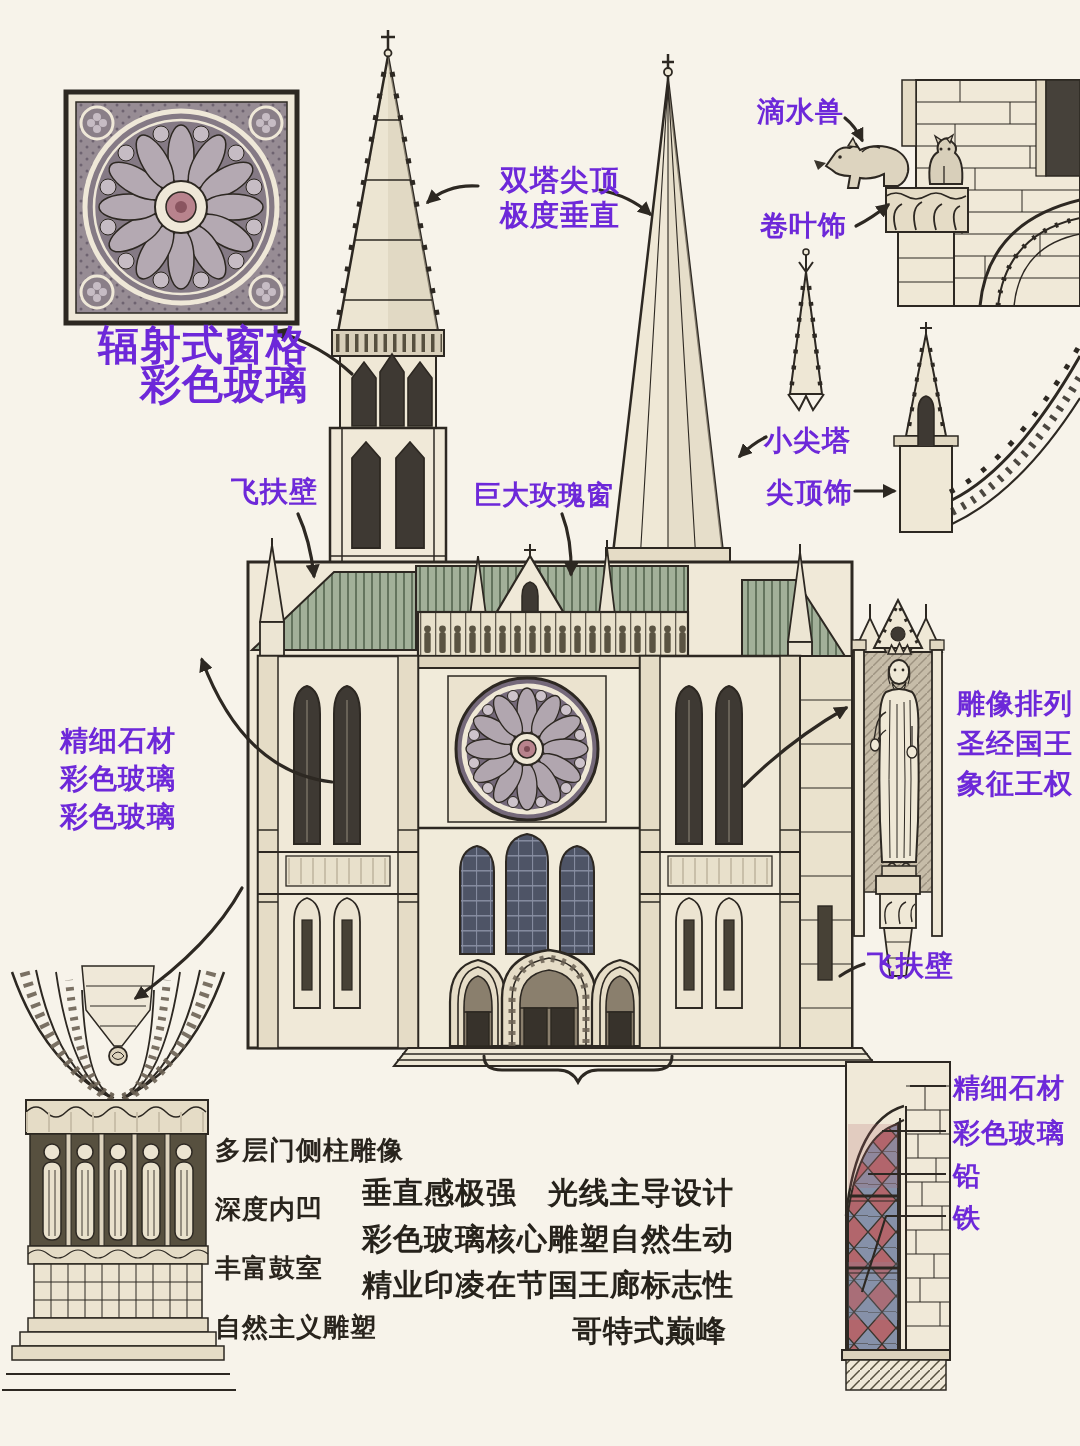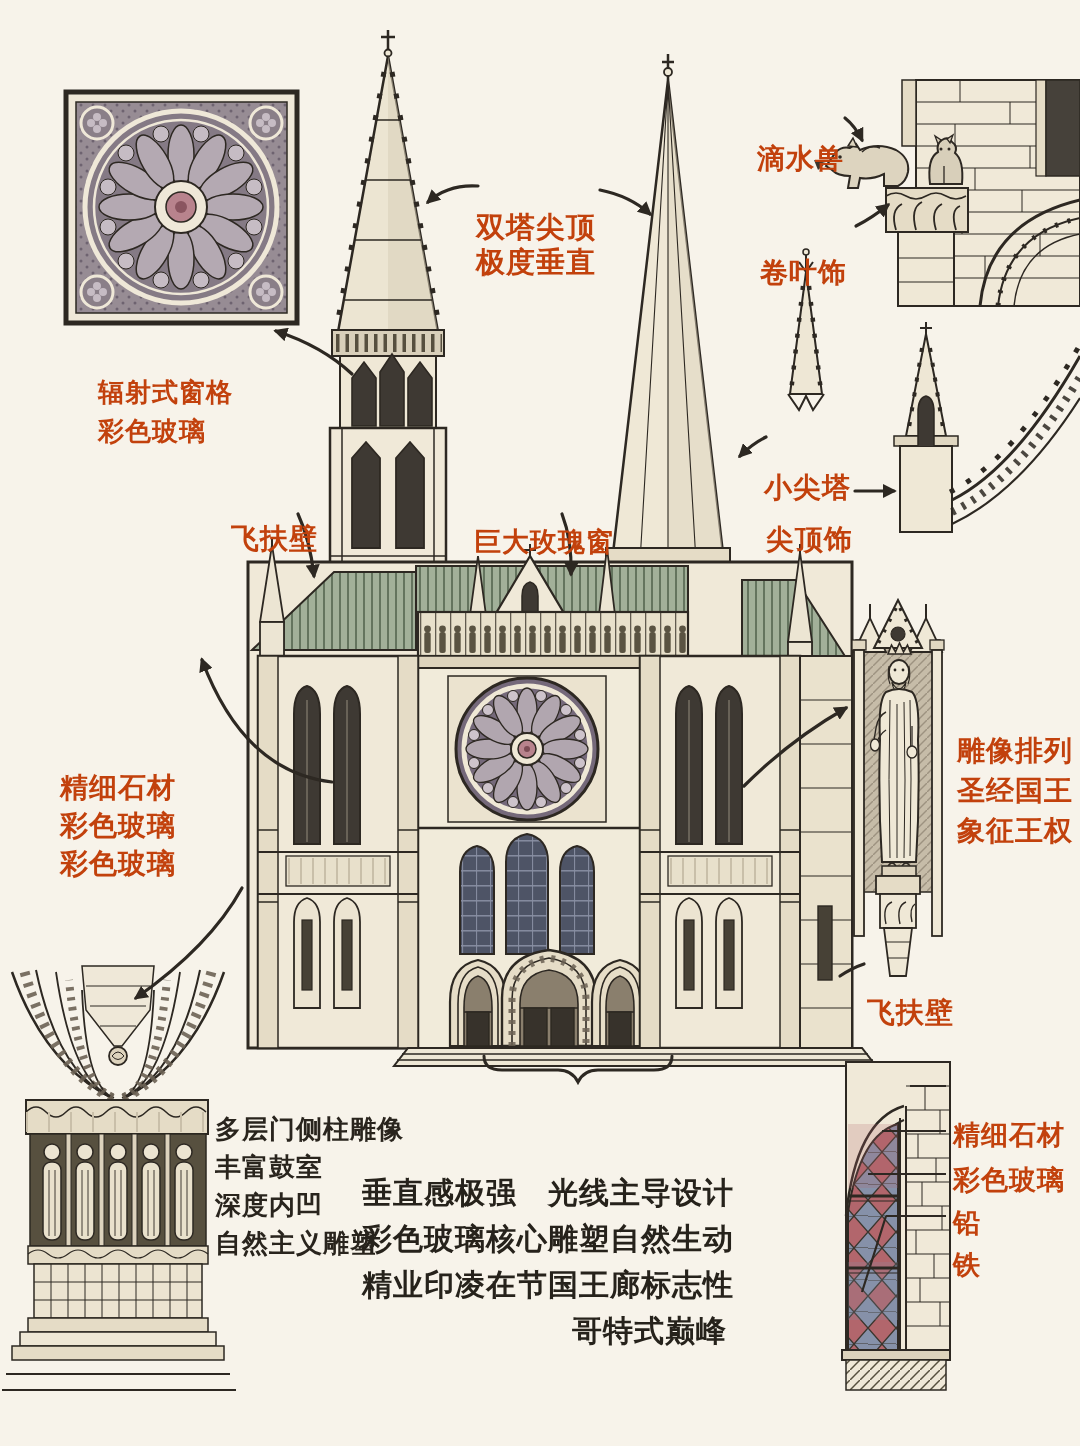--- a/index.html
+++ b/index.html
@@ -3,29 +3,28 @@
 <meta charset="utf-8">
 <style>
   html,body{margin:0;padding:0;}
   body{font-family:"DejaVu Sans",sans-serif;}
   .canvas{
     position:relative;width:1080px;height:1446px;
     background:#f7f3ea;overflow:hidden;
   }
   .canvas svg{position:absolute;left:0;top:0;}
   .lbl{
-    position:absolute;font-weight:700;color:#c2410c;
+    position:absolute;font-weight:700;color:#6d28d9;
     font-size:27px;line-height:36px;white-space:nowrap;
     letter-spacing:1px;
-    margin-top:47px;
   }
   .lbl span{display:block;}
-  .lbl.center{text-align:center;}
+  .lbl.center{text-align:right;}
   .list{position:absolute;font-weight:700;color:#29241d;white-space:nowrap;letter-spacing:1px;}
-  .list div{display:block;}
+  .list div{display:block;margin-top:21px;}
   .summary{position:absolute;color:#26221b;font-weight:700;letter-spacing:1px;}
   .summary-title{font-size:30px;text-align:center;margin-bottom:14px;letter-spacing:2px;}
   .summary-cols{display:flex;}
   .summary-cols .col{font-size:30px;line-height:46px;white-space:nowrap;}
   .summary-cols .col div.indent{padding-left:24px;}
 </style>
 </head>
 <body>
 
 <div class="canvas">
@@ -475,21 +474,21 @@
     <path d="M298,514 Q310,540 314,576" marker-end="url(#ah)"></path>
     <path d="M562,514 Q572,540 571,574" marker-end="url(#ah)"></path>
     <path d="M332,782 Q244,772 202,660" marker-end="url(#ah)"></path>
     <path d="M744,786 Q790,740 846,708" marker-end="url(#ah)"></path>
     <path d="M840,976 Q852,968 864,964"></path>
     <path d="M242,888 Q210,946 136,998" marker-end="url(#ah)"></path>
     <path d="M484,1056 Q484,1070 502,1070 L558,1070 Q572,1070 578,1082 Q584,1070 598,1070 L654,1070 Q672,1070 672,1056" stroke-width="3"></path>
   </g>
 </svg>
 
-<div class="lbl" style="left:98px;top:326px;font-size:26px;line-height:39px;">
+<div class="lbl" style="left:98px;top:326px;font-size:41px;line-height:39px;text-align:right;">
   <span>辐射式窗格</span>
   <span>彩色玻璃</span>
 </div>
 
 <div class="lbl center" style="left:452px;top:163px;width:168px;font-size:29px;line-height:35px;">
   <span>双塔尖顶</span>
   <span>极度垂直</span>
 </div>
 
 <div class="lbl" style="left:757px;top:94px;font-size:28px;">
@@ -528,22 +527,22 @@
   <span>彩色玻璃</span>
 </div>
 
 <div class="lbl" style="left:867px;top:948px;font-size:28px;">
   <span>飞扶壁</span>
 </div>
 
 
 <div class="list" style="left:215px;top:1110px;font-size:26px;line-height:38px;">
   <div>多层门侧柱雕像</div>
+  <div>深度内凹</div>
   <div>丰富鼓室</div>
-  <div>深度内凹</div>
   <div>自然主义雕塑</div>
 </div>
 
 <div class="lbl" style="left:953px;top:1070px;font-size:27px;">
   <span>精细石材</span>
 </div>
 <div class="lbl" style="left:953px;top:1115px;font-size:27px;">
   <span>彩色玻璃</span>
 </div>
 <div class="lbl" style="left:953px;top:1158px;font-size:27px;">

